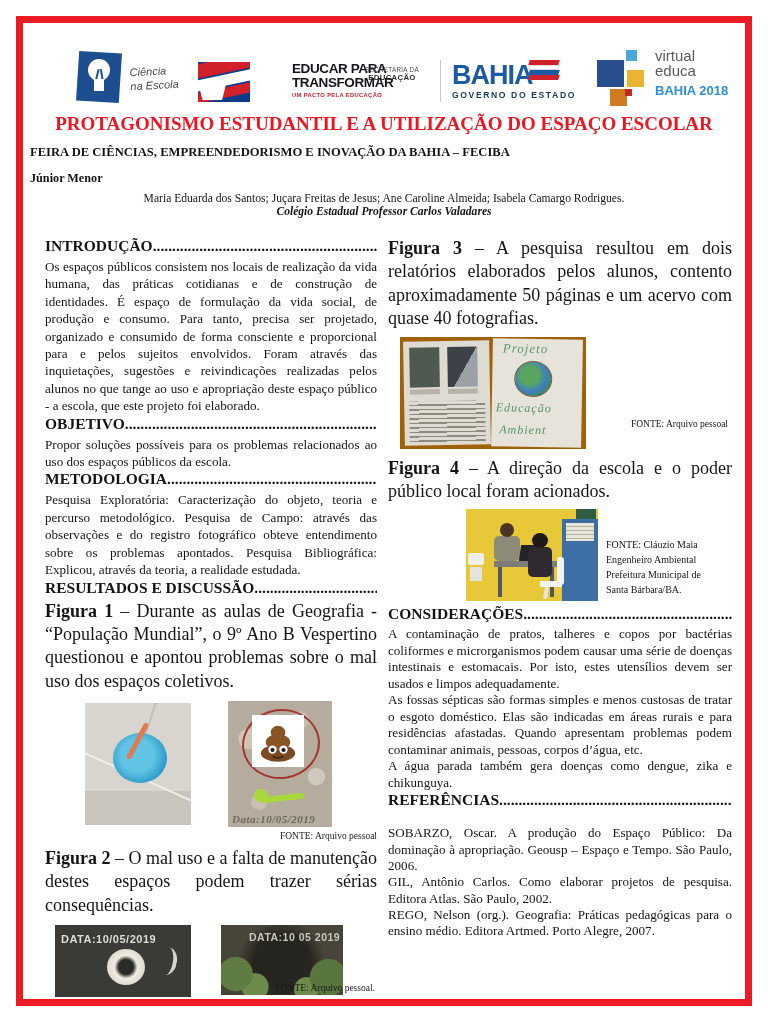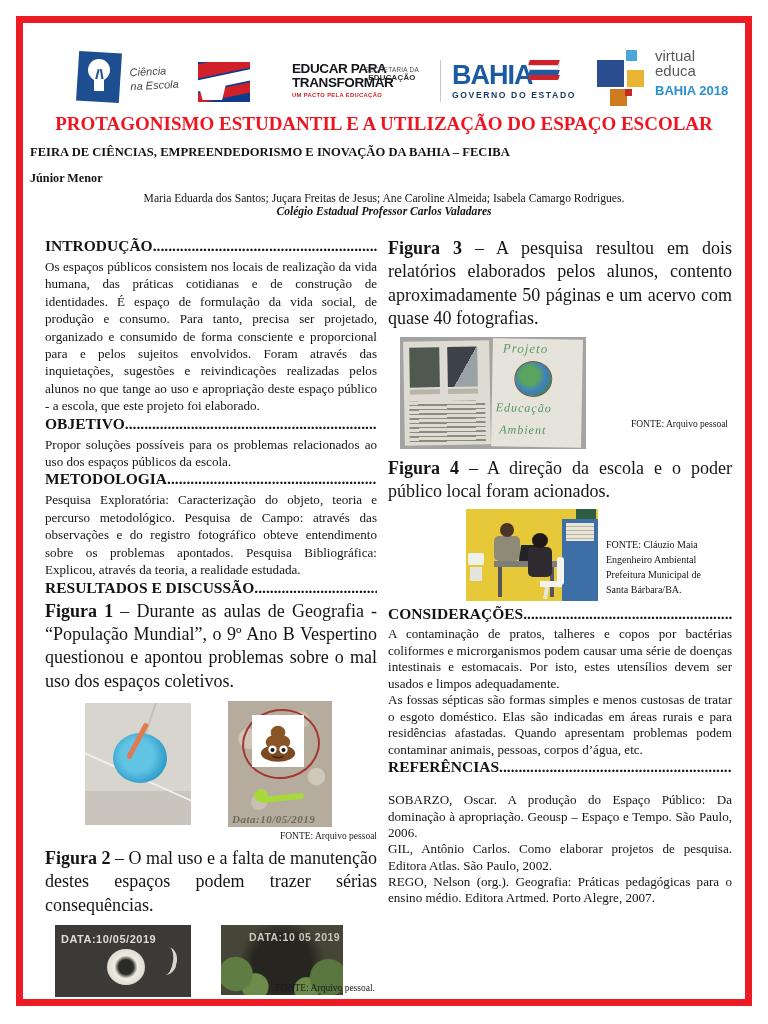--- a/index.html
+++ b/index.html
@@ -125,21 +125,21 @@
   .f2b { left:176px; top:2px; width:122px; height:70px;
          background:radial-gradient(circle at 12% 70%, #5f7d42 0 14%, transparent 15%),
                     radial-gradient(circle at 28% 88%, #6d8c4b 0 12%, transparent 13%),
                     radial-gradient(circle at 88% 75%, #58763e 0 15%, transparent 16%),
                     radial-gradient(circle at 70% 92%, #6d8c4b 0 11%, transparent 12%),
                     radial-gradient(circle at 50% 55%, #27251f 0 40%, transparent 60%),
                     #474538; }
   .f2b-txt { left:28px; top:6px; color:#c9c6bc; font-size:10.5px; }
 
   .fig3row { position:relative; height:118px; margin-top:6px; }
-  .f3 { left:12px; top:0; width:186px; height:112px; background:#a3a3a3; }
+  .f3 { left:12px; top:0; width:186px; height:112px; background:#a16207; }
   .f3-pl { position:absolute; left:4px; top:4px; width:86px; height:104px; background:#dedbd3; transform:rotate(-1deg); }
   .f3-ph1 { position:absolute; left:6px; top:6px; width:30px; height:40px; background:#4e5a50; }
   .f3-ph2 { position:absolute; left:44px; top:6px; width:30px; height:40px;
             background:linear-gradient(120deg,#3c4248 0 55%, #9aa2a8 55%); }
   .f3-cap1 { position:absolute; left:6px; top:48px; width:30px; height:5px; background:#b8b4aa; }
   .f3-cap2 { position:absolute; left:44px; top:48px; width:30px; height:5px; background:#b8b4aa; }
   .f3-lines { position:absolute; left:5px; top:60px; width:76px; height:42px;
               background:repeating-linear-gradient(180deg, transparent 0 3px, #8d8a80 3px 4.5px); }
   .f3-pr { position:absolute; left:92px; top:2px; width:90px; height:108px; background:#e6e3db; transform:rotate(1deg); }
   .f3-title { position:absolute; left:10px; top:2px; font-size:13px; font-style:italic; color:#5e9a6e; letter-spacing:1px; }
@@ -351,19 +351,20 @@
         <div>FONTE: Cláuzio Maia</div>
         <div>Engenheiro Ambiental</div>
         <div>Prefeitura Municipal de</div>
         <div>Santa Bárbara/BA.</div>
       </div>
     </div>
 
     <h2 class="sec mt8">CONSIDERAÇÕES......................................................................................</h2>
     <p class="body tight">A contaminação de pratos, talheres e copos por bactérias coliformes e microrganismos podem causar uma série de doenças intestinais e estomacais. Por isto, estes utensílios devem ser usados e limpos adequadamente.</p>
     <p class="body tight">As fossas sépticas são formas simples e menos custosas de tratar o esgoto doméstico. Elas são indicadas em áreas rurais e para residências afastadas. Quando apresentam problemas podem contaminar animais, pessoas, corpos d’água, etc.</p>
+    <p class="body tight">A água parada também gera doenças como dengue, zika e chikunguya.</p>
 
     <h2 class="sec mt14">REFERÊNCIAS..........................................................................…</h2>
     <p class="refs" style="margin-top:16px"><span>SOBARZO, Oscar. A produção do Espaço Público: Da dominação à apropriação. Geousp – Espaço e Tempo. São Paulo, 2006.</span></p>
     <p class="refs" style="margin-top:0"><span>GIL, Antônio Carlos. Como elaborar projetos de pesquisa. Editora Atlas. São Paulo, 2002.</span></p>
     <p class="refs" style="margin-top:0"><span>REGO, Nelson (org.). Geografia: Práticas pedagógicas para o ensino médio. Editora Artmed. Porto Alegre, 2007.</span></p>
   </div>
 </div>
 
 </body></html>

